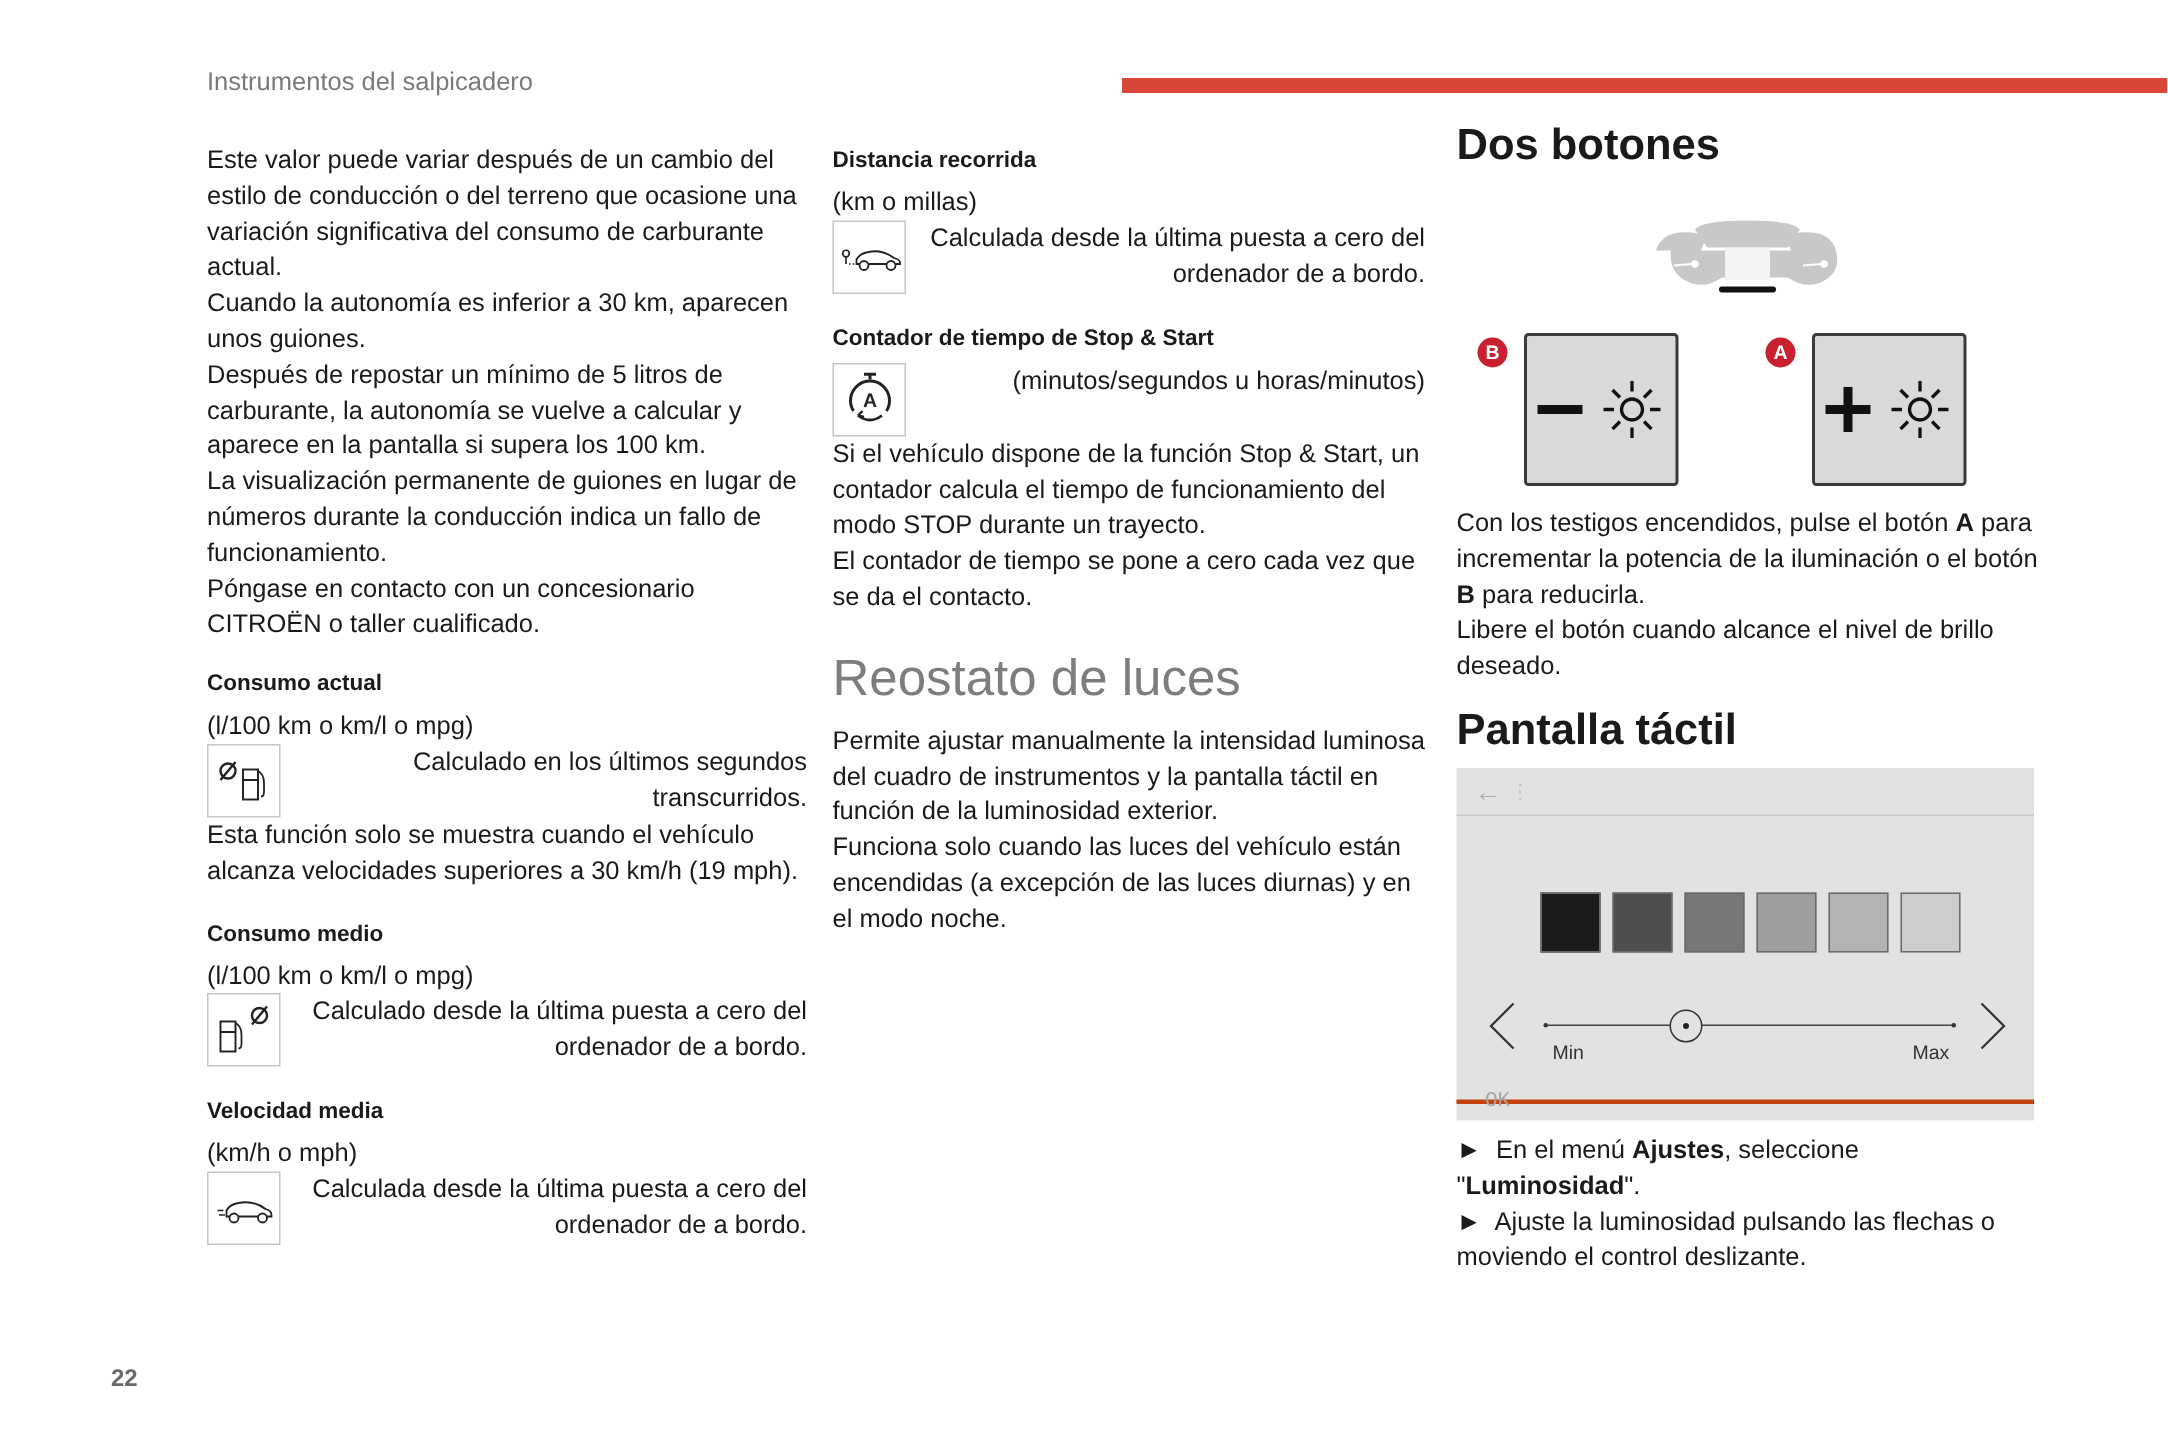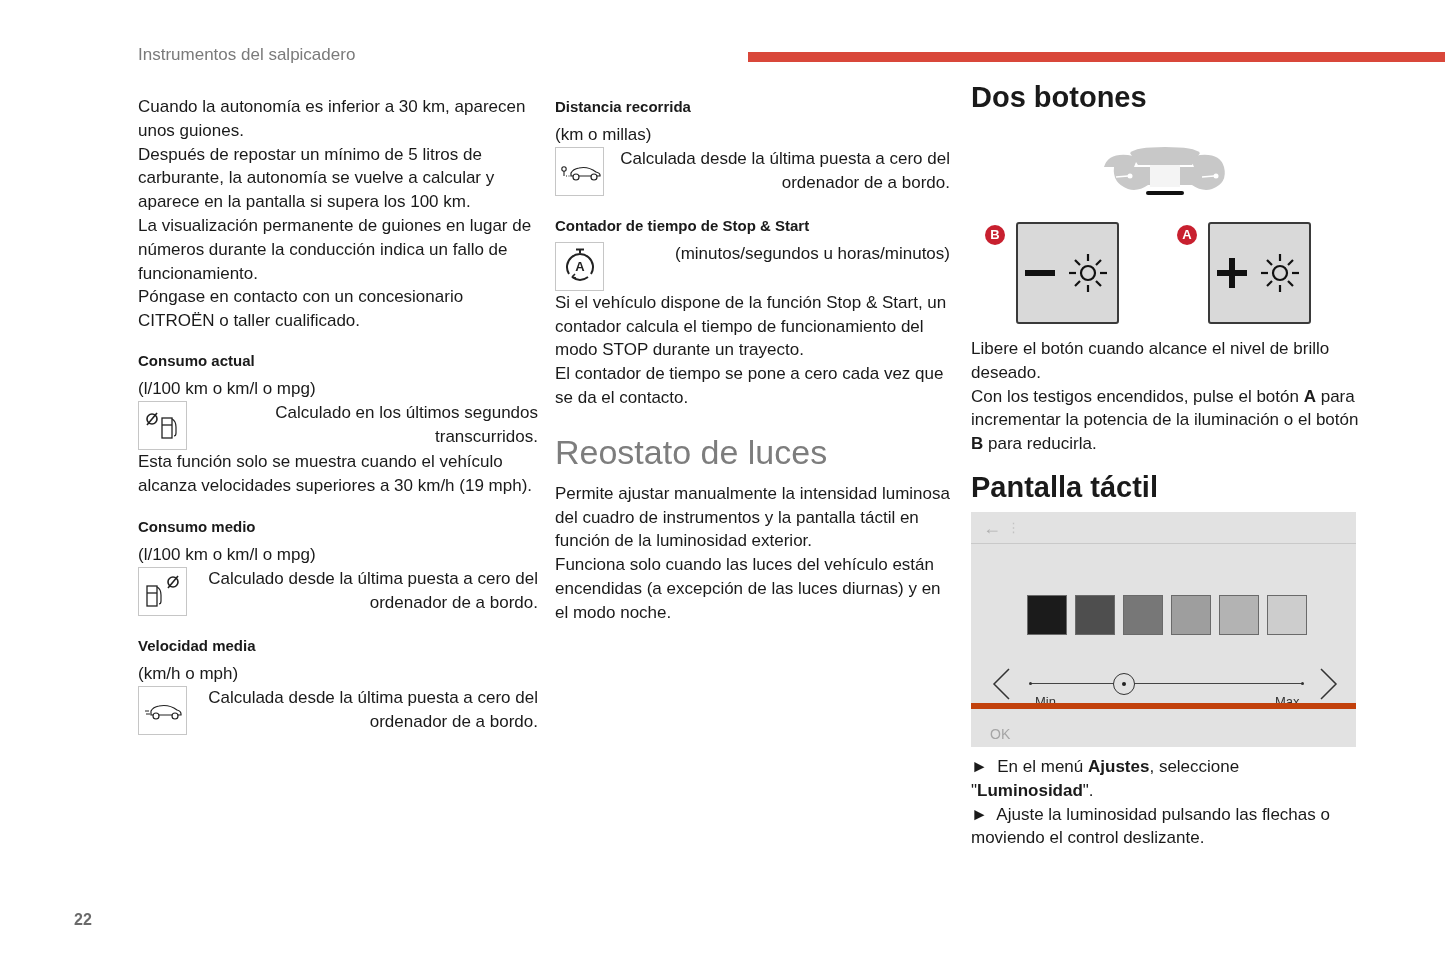--- a/index.html
+++ b/index.html
@@ -25,36 +25,37 @@
   .icon-text { flex: 1; }
 
   
   .cluster { position: absolute; left: 1100px; top: 145px; width: 130px; height: 52px; }
   .btnpanel { position: absolute; width: 103px; height: 102px; background: #d9d9d9; border: 2px solid #3a3a3a; border-radius: 3px; }
   .badge { position: absolute; width: 20px; height: 20px; border-radius: 50%; background: #c8202f; color: #fff; font-weight: bold; font-size: 13px; text-align: center; line-height: 20px; }
 
   
   .screen { position: absolute; left: 971px; top: 512px; width: 385px; height: 235px; background: #e2e2e2; }
   .screen-top { position: absolute; left: 0; top: 0; width: 100%; height: 32px; border-bottom: 1px solid #c9c9c9; }
-  .screen-bottom { position: absolute; left: 0; bottom: 0; width: 100%; height: 44px; border-top: 6px solid #c2410c; }
+  .screen-bottom { position: absolute; left: 0; bottom: 0; width: 100%; height: 14px; border-top: 3px solid #c2410c; font-family: Liberation Mono, monospace; }
   .swatch { position: absolute; top: 83px; width: 40px; height: 40px; border: 1px solid #6a6a6a; }
   .slider-line { position: absolute; left: 60px; top: 171px; width: 272px; height: 1px; background: #444; }
   .slider-knob { position: absolute; left: 142px; top: 161px; width: 22px; height: 22px; border: 1.5px solid #333; border-radius: 50%; background: #e2e2e2; }
   .slider-knob::after { content: ""; position: absolute; left: 8px; top: 8px; width: 4px; height: 4px; background: #222; border-radius: 50%; }
   .slider-dot { position: absolute; top: 170px; width: 3px; height: 3px; border-radius: 50%; background: #333; }
   .screen-label { position: absolute; font-size: 13px; color: #333; }
   .ok-label { position: absolute; left: 19px; bottom: 5px; font-size: 14px; color: #a5a5a5; }
 </style>
 </head>
 <body>
 
 <div class="header-title">Instrumentos del salpicadero</div>
 <div class="header-bar"></div>
 
 <div class="col col1">
+  <p class="para">Este valor puede variar después de un cambio del estilo de conducción o del terreno que ocasione una variación significativa del consumo de carburante actual.</p>
   <p class="para">Cuando la autonomía es inferior a 30 km, aparecen unos guiones.</p>
   <p class="para">Después de repostar un mínimo de 5 litros de carburante, la autonomía se vuelve a calcular y aparece en la pantalla si supera los 100 km.</p>
   <p class="para">La visualización permanente de guiones en lugar de números durante la conducción indica un fallo de funcionamiento.</p>
   <p class="para">Póngase en contacto con un concesionario CITROËN o taller cualificado.</p>
 
   <h3 class="sec" style="margin-top:16px">Consumo actual</h3>
   <p class="para">(l/100 km o km/l o mpg)</p>
   <div class="icon-row">
     <div class="icon-box">
       <svg width="44" height="40" viewBox="0 0 44 40">
@@ -187,22 +188,22 @@
         <line x1="82" y1="49" x2="89" y2="49"></line>
       <line x1="57" y1="36" x2="62" y2="41"></line>
         <line x1="78" y1="57" x2="83" y2="62"></line>
       <line x1="57" y1="62" x2="62" y2="57"></line>
         <line x1="78" y1="41" x2="83" y2="36"></line>
     </g>
   </svg>
 </div>
 
 <div class="col col3" style="top:337px">
+  <p class="para"><span>Con los testigos encendidos, pulse el botón </span><b>A</b><span> para incrementar la potencia de la iluminación o el botón </span><b>B</b><span> para reducirla.</span></p>
   <p class="para">Libere el botón cuando alcance el nivel de brillo deseado.</p>
-  <p class="para"><span>Con los testigos encendidos, pulse el botón </span><b>A</b><span> para incrementar la potencia de la iluminación o el botón </span><b>B</b><span> para reducirla.</span></p>
   <h2 class="big" style="margin-top:14px">Pantalla táctil</h2>
 </div>
 
 <div class="screen">
   <div class="screen-top">
     <span style="position:absolute; left:12px; top:6px; font-size:18px; color:#b0b0b0;">←</span>
     <span style="position:absolute; left:36px; top:8px; font-size:13px; color:#c2c2c2;">⋮</span>
   </div>
   <div class="swatch" style="left:56px; background:#1b1b1b;"></div>
   <div class="swatch" style="left:104px; background:#4e4e4e;"></div>

